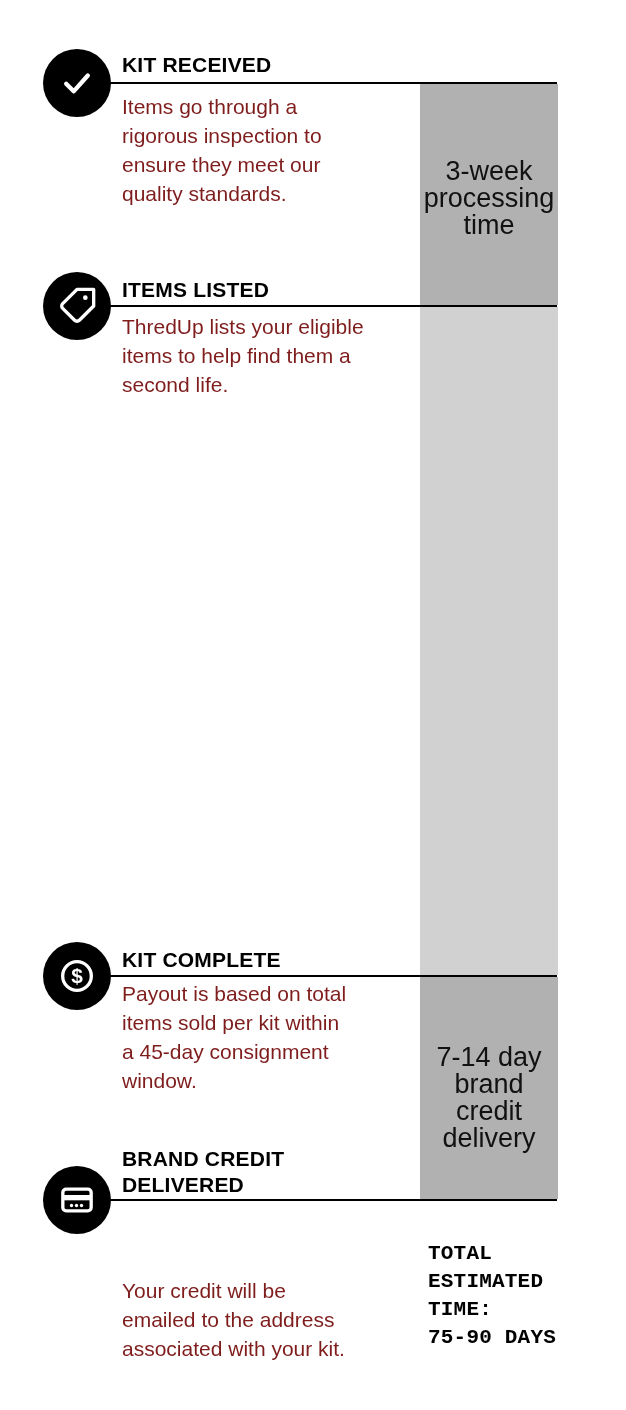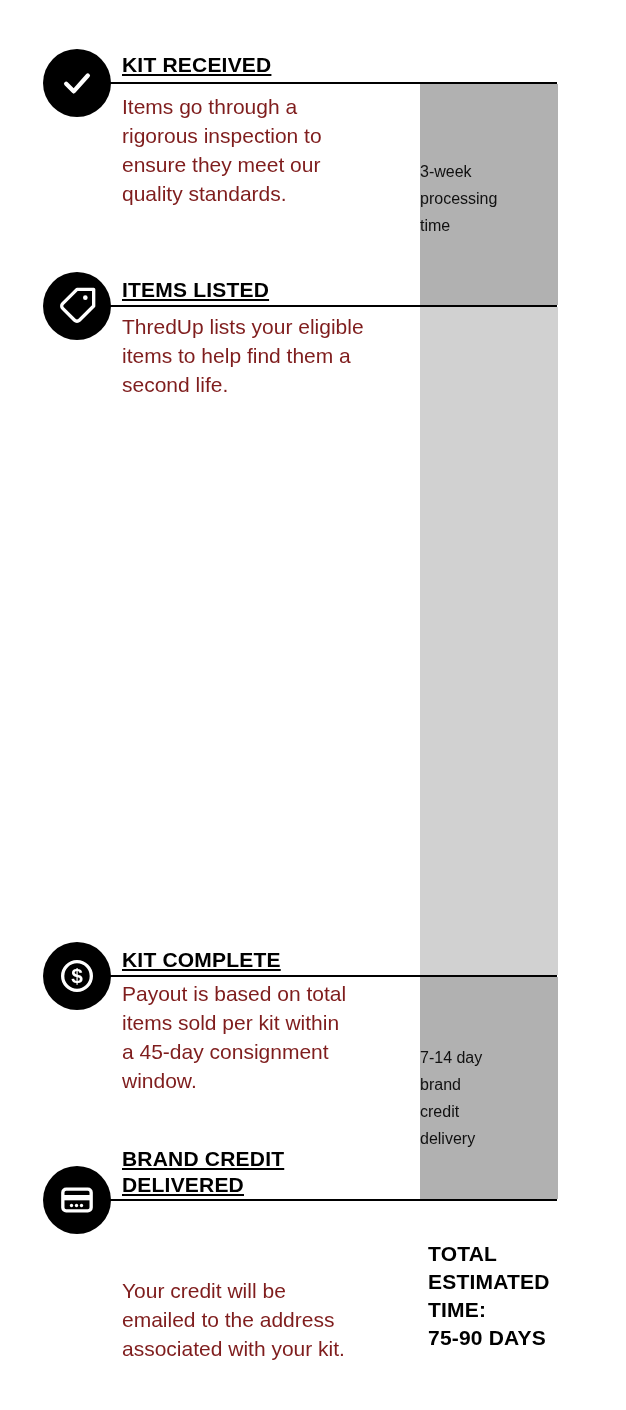--- a/index.html
+++ b/index.html
@@ -34,21 +34,20 @@
   .step-title {
     position: absolute;
     left: 122px;
     width: 300px;
     font-size: 21px;
     font-weight: bold;
     color: #000000;
     line-height: 26px;
     white-space: pre-line;
     letter-spacing: 0.2px;
-    text-decoration: underline;
   }
   .step-body {
     position: absolute;
     left: 122px;
     width: 300px;
     font-size: 21px;
     font-weight: normal;
     color: #7f1d1d;
     line-height: 29px;
     white-space: pre-line;
@@ -56,36 +55,38 @@
   .duration-bar {
     position: absolute;
     left: 420px;
     width: 138px;
     z-index: 1;
   }
   .bar-label {
     position: absolute;
     left: 420px;
     width: 138px;
-    font-size: 16px;
+    text-align: center;
+    font-size: 27px;
     color: #111111;
     line-height: 27px;
     white-space: pre-line;
     z-index: 2;
   }
   .total-label {
     position: absolute;
     left: 428px;
     width: 190px;
     font-size: 21px;
     font-weight: bold;
     color: #000000;
     line-height: 28px;
     white-space: pre-line;
     letter-spacing: 0.2px;
+    font-family: Liberation Mono, monospace;
   }
 </style>
 </head>
 <body>
 
 <div id="canvas">
 
   <div class="duration-bar" style="top: 84px; height: 221px; background-color: rgb(177, 177, 177);"></div>
   <div class="duration-bar" style="top: 307px; height: 668px; background-color: rgb(209, 209, 209);"></div>
   <div class="duration-bar" style="top: 977px; height: 222px; background-color: rgb(177, 177, 177);"></div>

